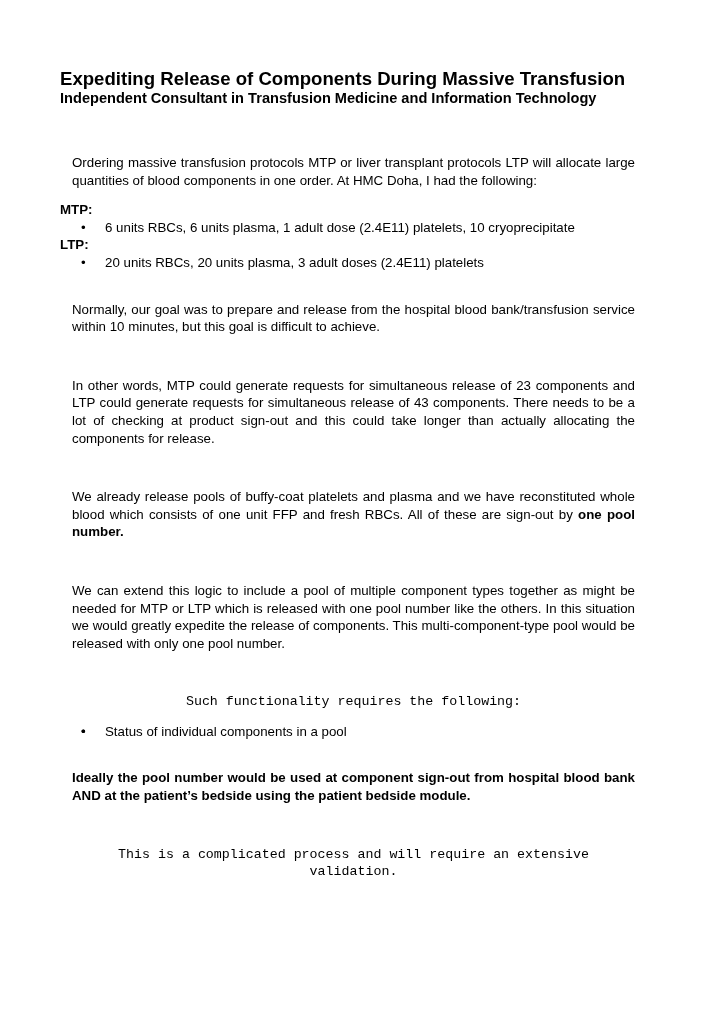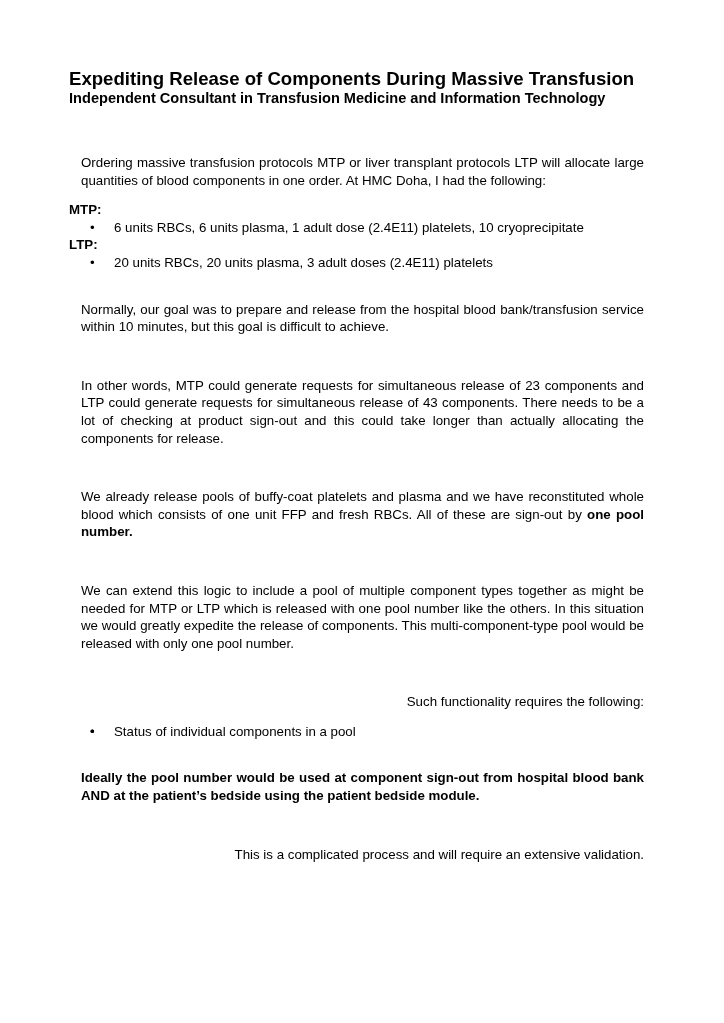--- a/index.html
+++ b/index.html
@@ -1,21 +1,21 @@
 <!DOCTYPE html>
 <html><head>
 <meta charset="utf-8">
 <style>
   html, body { margin: 0; padding: 0; background: #ffffff; }
   body { width: 724px; height: 1023px; position: relative; overflow: hidden; font-family: "Liberation Sans", sans-serif; color: #000; }
-  .page { position: absolute; left: 69px; top: 68px; width: 587px; }
+  .page { position: absolute; left: 60px; top: 68px; width: 587px; }
   .title { font-weight: bold; font-size: 18.6px; line-height: 22px; margin: 0; white-space: nowrap; }
   .subtitle { font-weight: bold; font-size: 14.6px; line-height: 17px; margin: 0; white-space: nowrap; }
   .para { font-size: 13.3px; line-height: 17.6px; margin: 12px; text-align: justify; }
-  .para.nojust { text-align: right; }
+  .para.nojust { text-align: center; font-family: Liberation Mono, monospace; }
   .gap-big { height: 35px; }
   .gap { height: 17px; }
   .bold { font-weight: bold; }
   ul.bullets { list-style: none; margin: 0; padding: 0; }
   ul.bullets li { position: relative; padding-left: 45px; font-size: 13.3px; line-height: 17.6px; white-space: nowrap; }
   ul.bullets li .bullet { position: absolute; left: 21px; top: 0; }
   .label { font-weight: bold; font-size: 13.3px; line-height: 17.6px; margin: 0; }
 </style>
 </head>
 <body>

